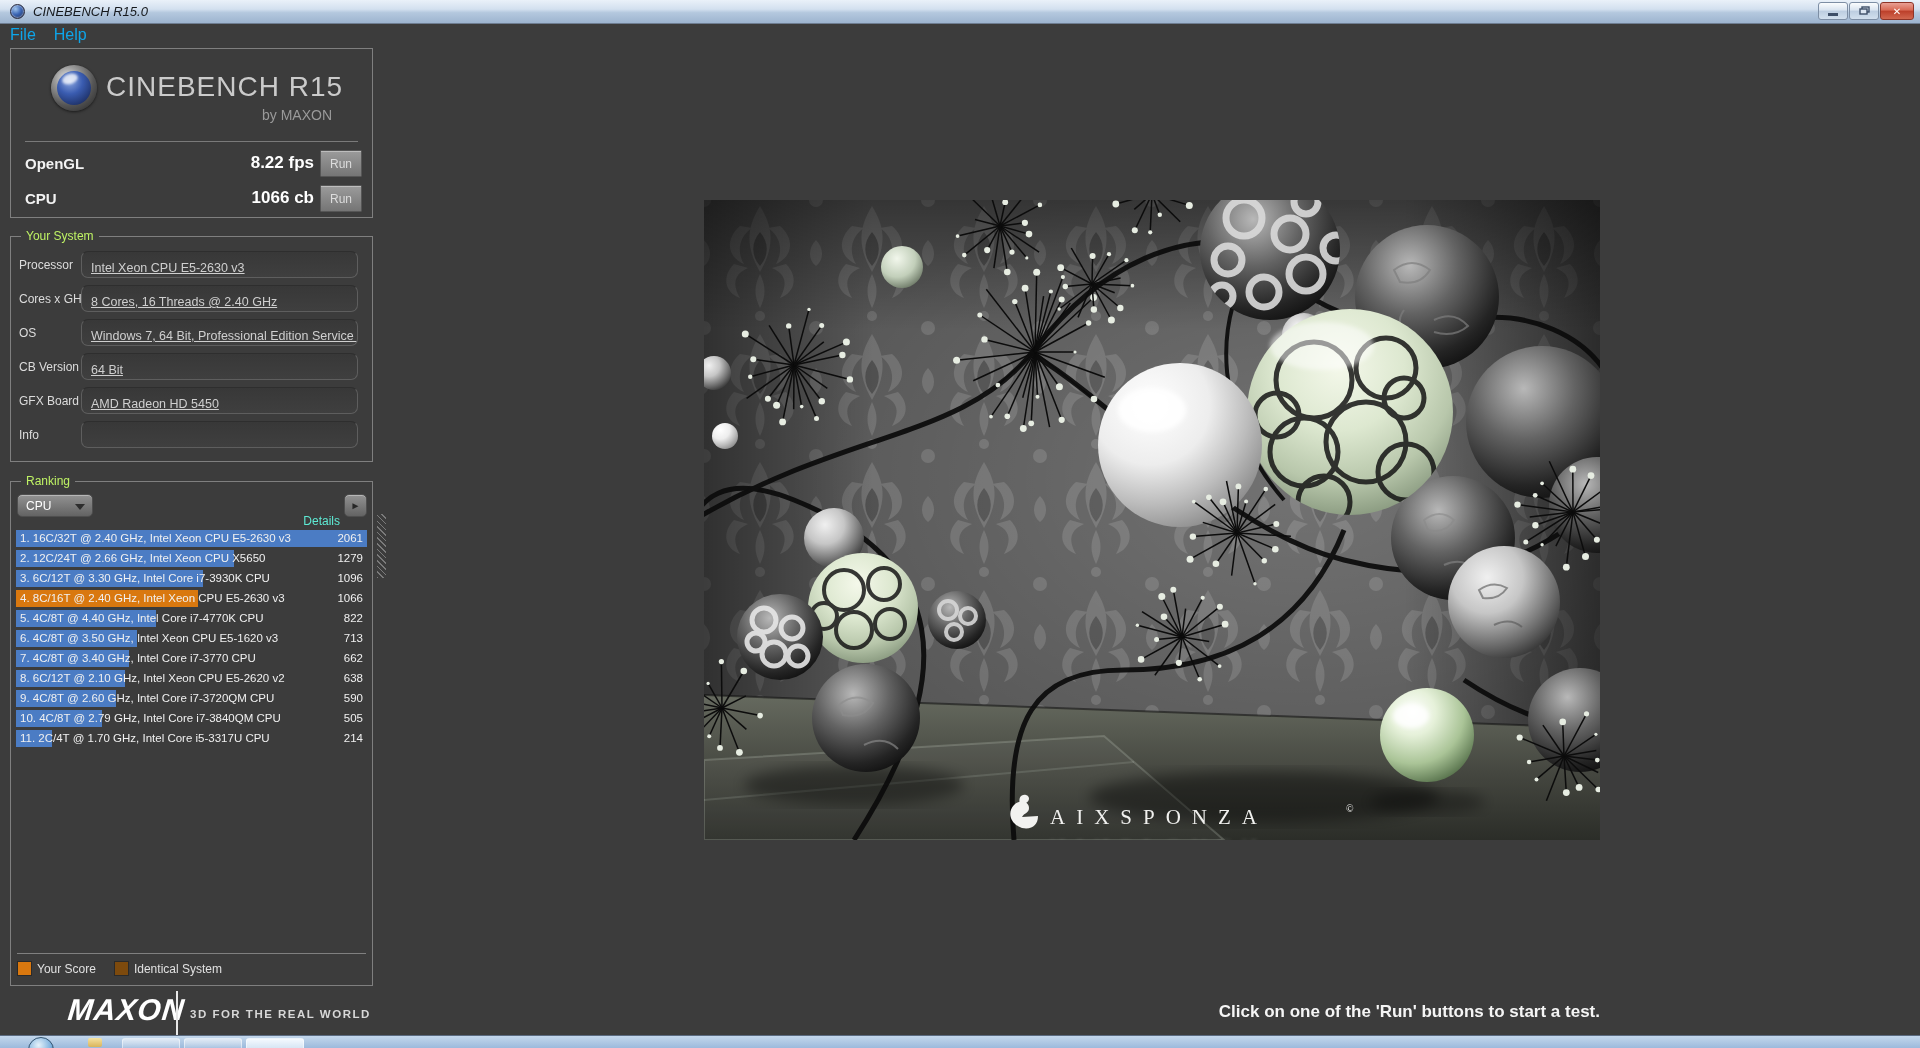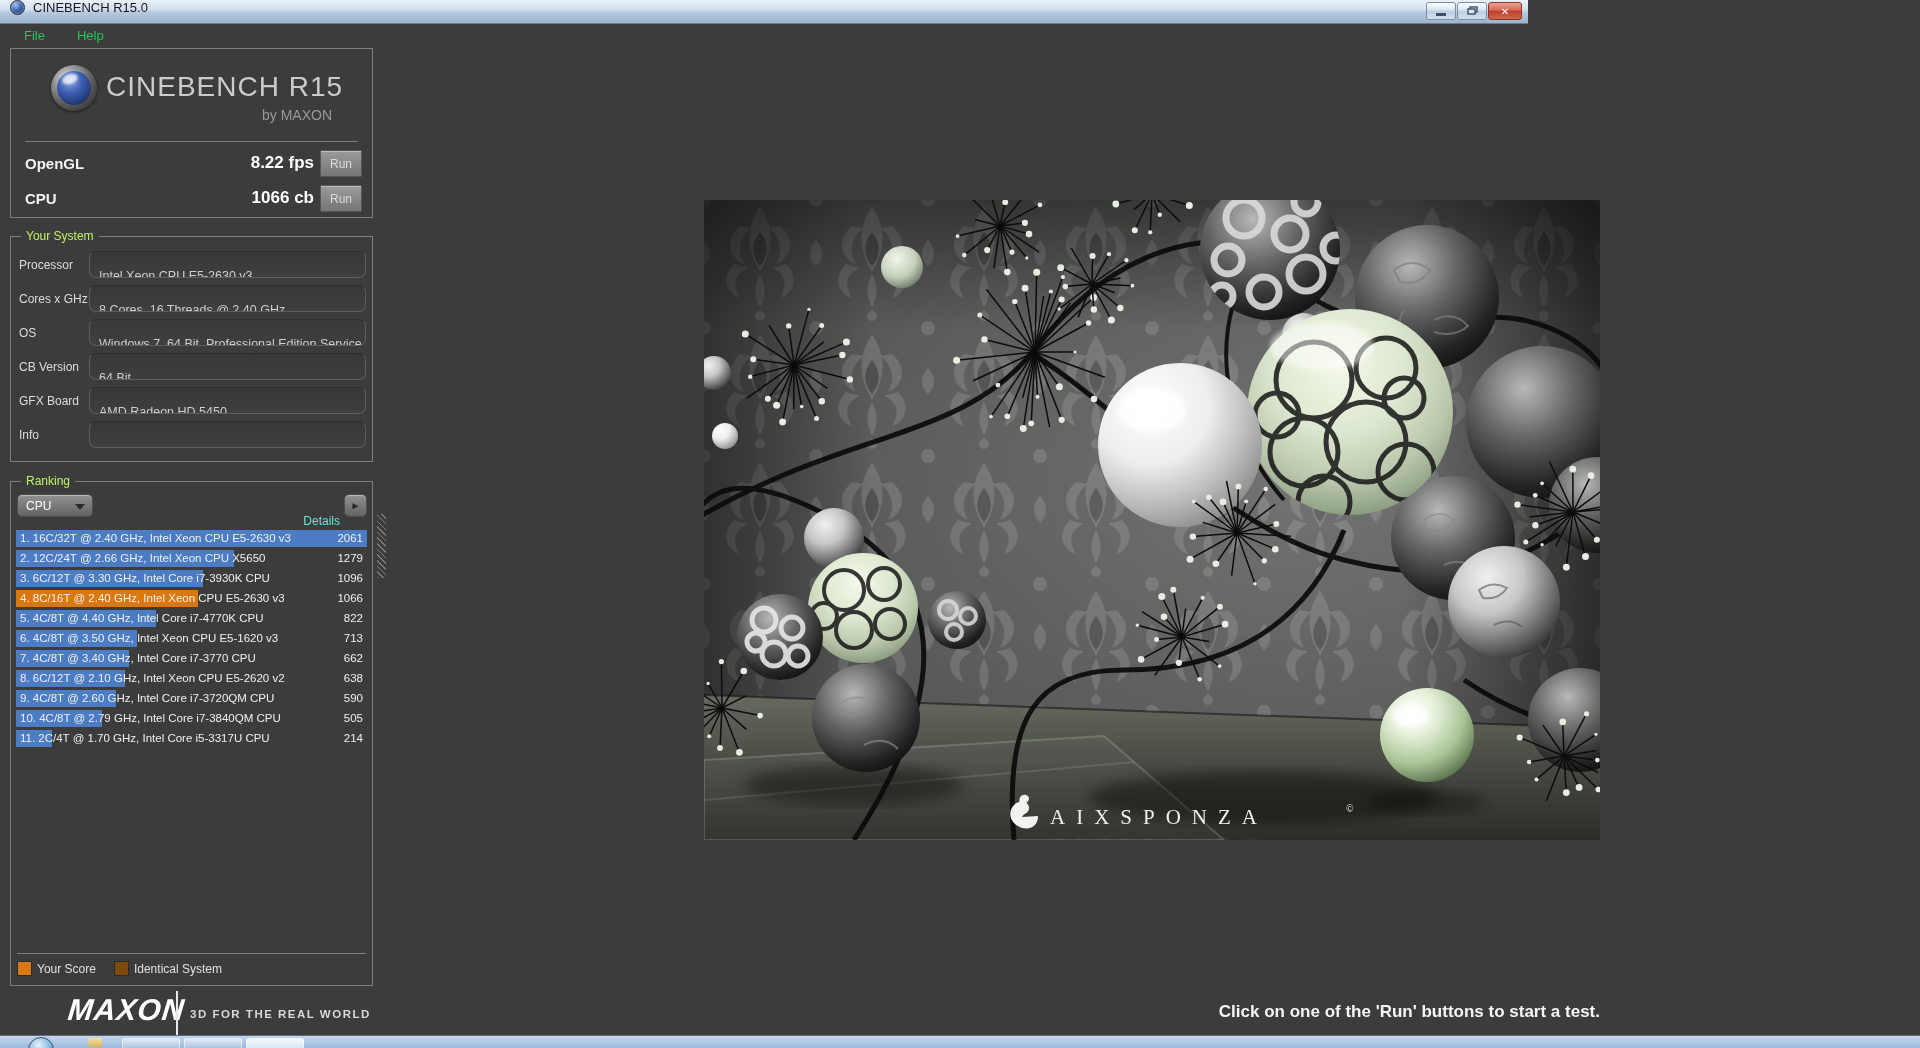--- a/index.html
+++ b/index.html
@@ -1,38 +1,38 @@
 <!DOCTYPE html>
 <html><head>
 <meta charset="utf-8">
 <style>
   html,body{margin:0;padding:0;background:#222;}
   *{box-sizing:border-box;}
   #app{position:relative;width:1920px;height:1048px;background:#3c3c3c;overflow:hidden;
        font-family:"Liberation Sans","DejaVu Sans",sans-serif;color:#e8e8e8;}
 
   
-  .titlebar{position:absolute;left:0;top:0;width:1528px;height:24px;
+  .titlebar{position:absolute;left:0;top:0;width:1920px;height:24px;
     background:linear-gradient(#eaf1f9 0%,#d3e0ef 40%,#b4c8de 55%,#9db4cf 100%);
-    border-bottom:1px solid #6e7d91;display:flex;}
+    border-bottom:1px solid #6e7d91;display:flex;align-items:center;font-style:italic;}
   .app-icon{width:15px;height:15px;border-radius:50%;margin:0 8px 0 10px;
     background:radial-gradient(circle at 35% 30%,#9fc4ec 0%,#3c66b4 45%,#101f4a 100%);
     border:1px solid #2a2a3a;box-shadow:inset 0 0 2px #fff;}
   .title-text{font-size:13px;color:#15181c;}
   .winbtns{position:absolute;right:6px;top:2px;display:flex;gap:1px;}
   .wbtn{width:30px;height:18px;border:1px solid #7d8ea4;border-radius:3px;
     background:linear-gradient(#fbfdfe,#d9e4f0 45%,#bccde0 50%,#d2e0ee);
     display:flex;align-items:center;justify-content:center;font-size:10px;color:#3c4c63;}
   .wbtn.close{width:34px;background:linear-gradient(#e9a094,#d86a55 45%,#bc3f2a 50%,#d1674f);
     border-color:#8e3427;color:#fff;font-weight:bold;}
   .glyph-min{width:10px;height:3px;background:#3e4f68;margin-top:7px;}
 
   
   .menubar{position:absolute;left:0;top:25px;width:1920px;height:20px;display:flex;align-items:center;}
-  .menu-item{font-size:13px;color:#22c55e;padding:2px 8px;margin-left:16px;}
+  .menu-item{font-size:16px;color:#0ea5e9;padding:2px 8px;margin-left:2px;}
 
   
   .box{position:absolute;border:1px solid #7f7f7f;background:transparent;}
   .results-box{left:10px;top:48px;width:363px;height:170px;}
   .logo-row{position:absolute;left:0;top:10px;width:100%;height:78px;}
   .cb-ball{position:absolute;left:40px;top:6px;width:46px;height:46px;border-radius:50%;
     background:radial-gradient(circle at 35% 30%,#e8e8e8 0%,#9a9a9a 28%,#555 60%,#222 100%);
     box-shadow:0 1px 3px rgba(0,0,0,.6);}
   .cb-ball:before{content:"";position:absolute;left:6px;top:6px;width:34px;height:34px;border-radius:50%;
     background:radial-gradient(circle at 38% 30%,#8aa6e0 0%,#3a5cb0 40%,#101c44 100%);}
@@ -48,24 +48,24 @@
   .run-btn{position:absolute;right:10px;top:1px;width:42px;height:27px;border-radius:1px;
     border:1px solid #565656;background:linear-gradient(#9b9b9b,#757575);
     color:#dcdcdc;font-size:12px;display:flex;align-items:center;justify-content:center;
     box-shadow:inset 0 1px 0 rgba(255,255,255,.35);}
 
   .group-title{position:absolute;top:-8px;left:10px;background:#3c3c3c;padding:0 5px;
     font-size:12px;color:#bef264;}
   .system-box{left:10px;top:236px;width:363px;height:226px;}
   .sys-row{position:absolute;left:0;width:100%;height:28px;}
   .sys-label{position:absolute;left:8px;top:7px;font-size:12px;color:#dcdcdc;}
-  .sys-field{position:absolute;left:78px;top:0;width:277px;height:27px;border-radius:7px;
+  .sys-field{position:absolute;left:70px;top:0;width:277px;height:27px;border-radius:7px;
     background:linear-gradient(#383838,#3f3f3f);border:1px solid #5e5e5e;
     border-top-color:#2e2e2e;color:#cfcfcf;font-size:12.5px;line-height:25px;
-    padding:12px 9px;white-space:nowrap;overflow:hidden;text-decoration:underline;}
+    padding:4px 9px;white-space:nowrap;overflow:hidden;text-decoration:underline;}
 
   .ranking-box{left:10px;top:481px;width:363px;height:505px;}
   .dropdown{position:absolute;left:6px;top:12px;width:76px;height:23px;border-radius:5px;
     border:1px solid #4e4e4e;background:linear-gradient(#929292,#636363);
     color:#fff;font-size:12px;display:flex;align-items:center;padding:0 8px;
     box-shadow:inset 0 1px 0 rgba(255,255,255,.35);}
   .dd-arrow{position:absolute;right:7px;top:9px;width:0;height:0;
     border-left:5px solid transparent;border-right:5px solid transparent;border-top:6px solid #2d2d2d;}
   .details-label{position:absolute;right:32px;top:32px;font-size:12px;color:#5eead4;}
   .details-btn{position:absolute;right:5px;top:12px;width:23px;height:23px;border-radius:5px;

